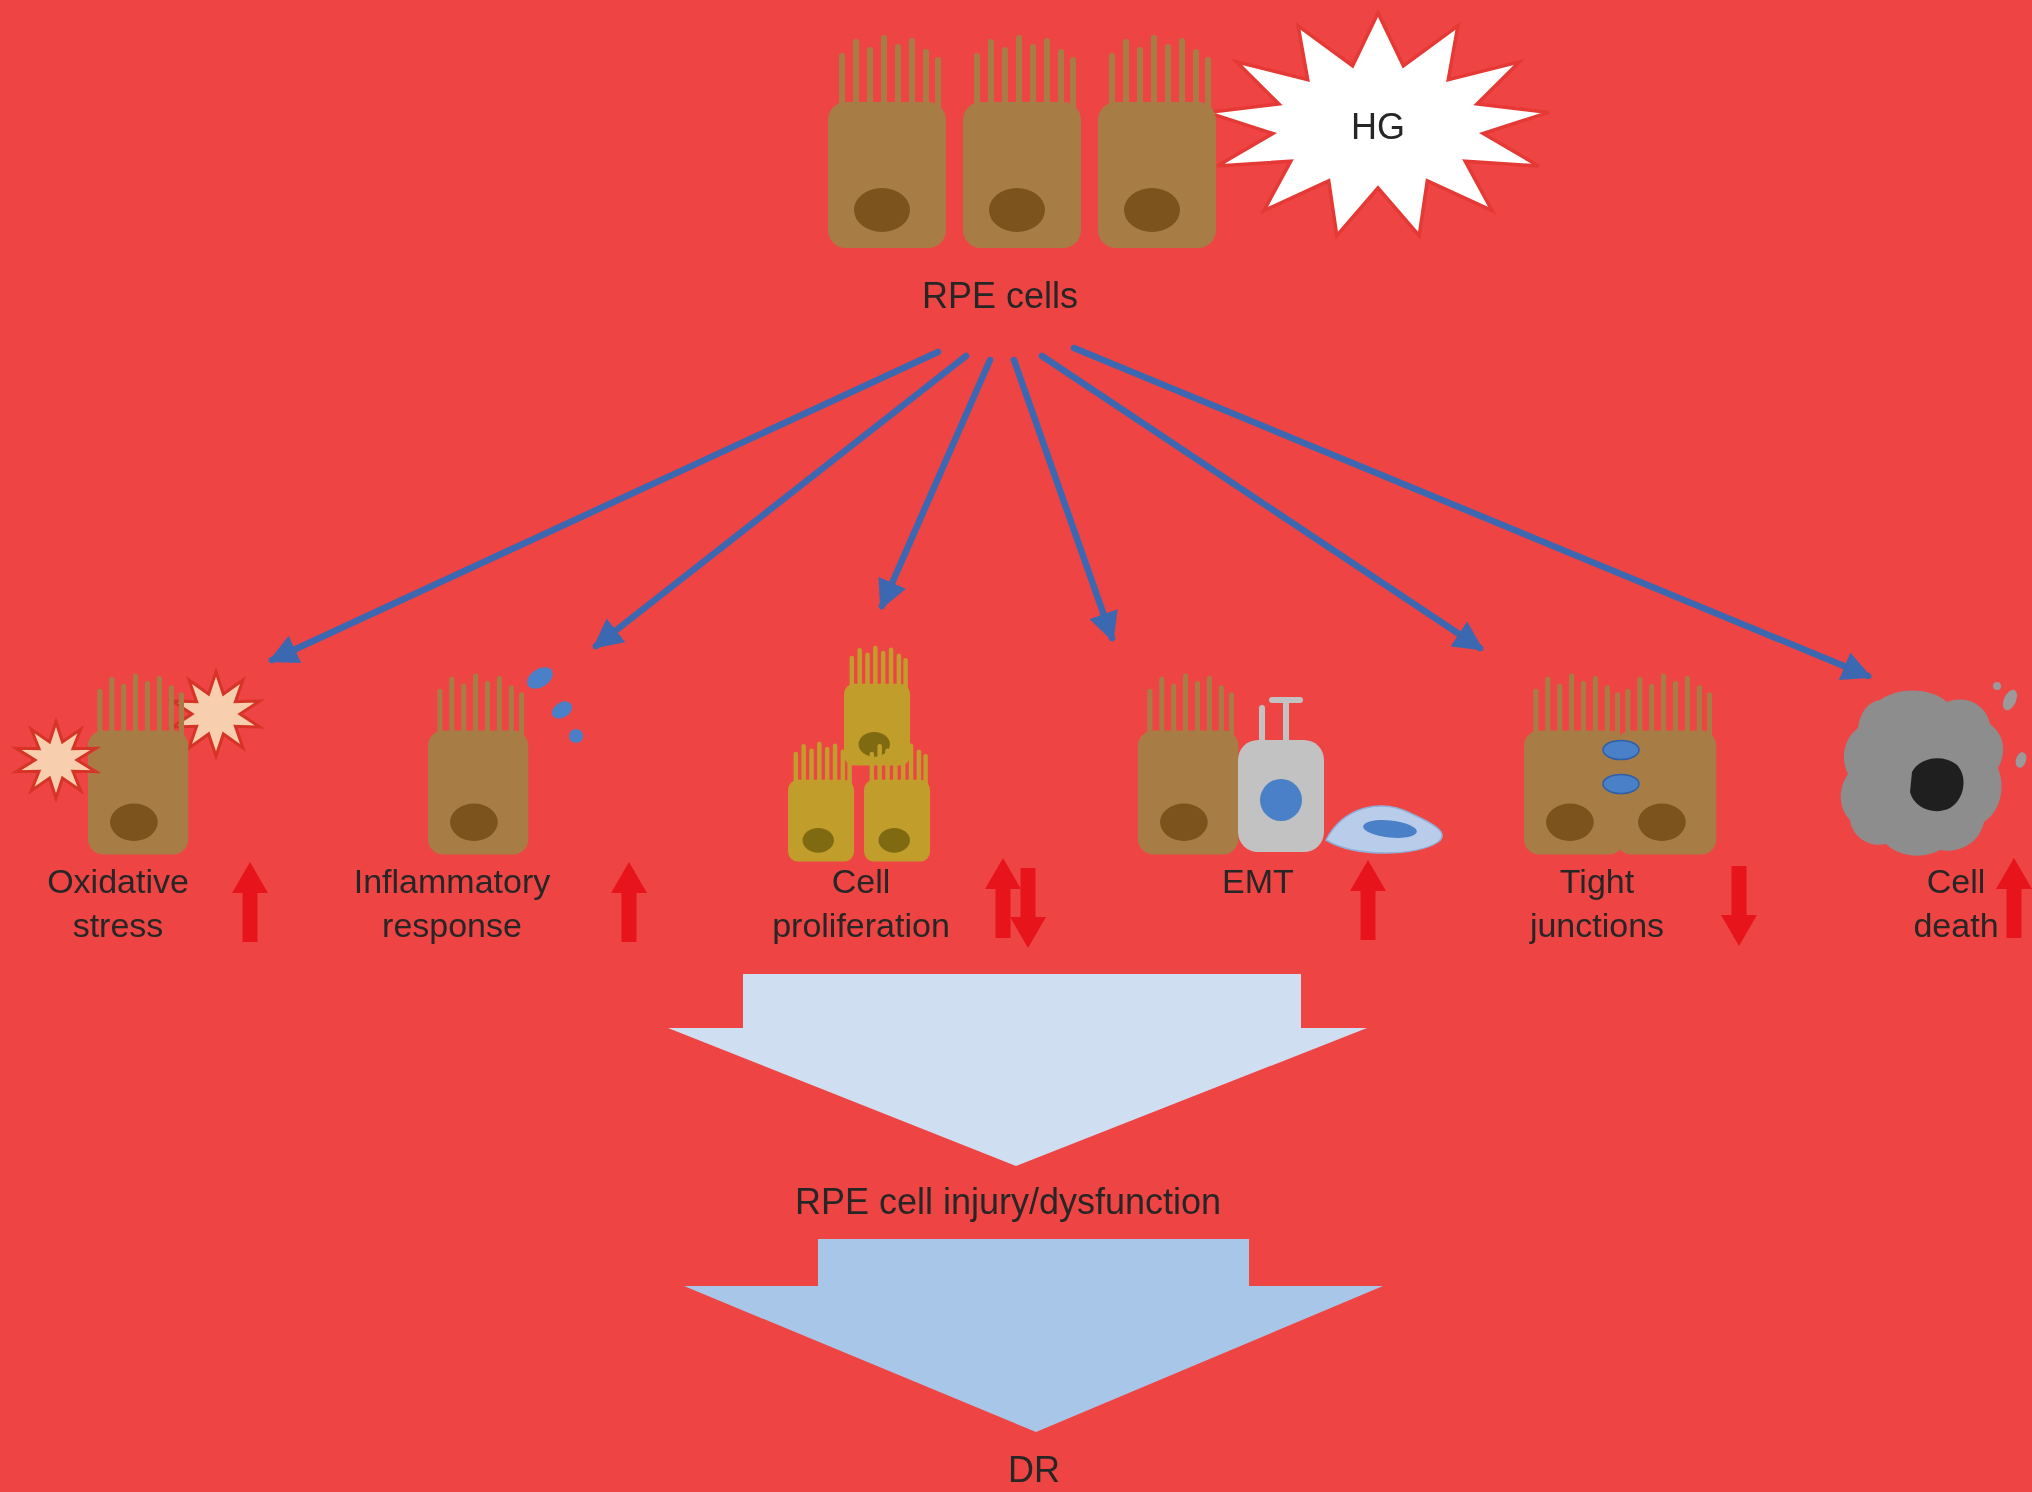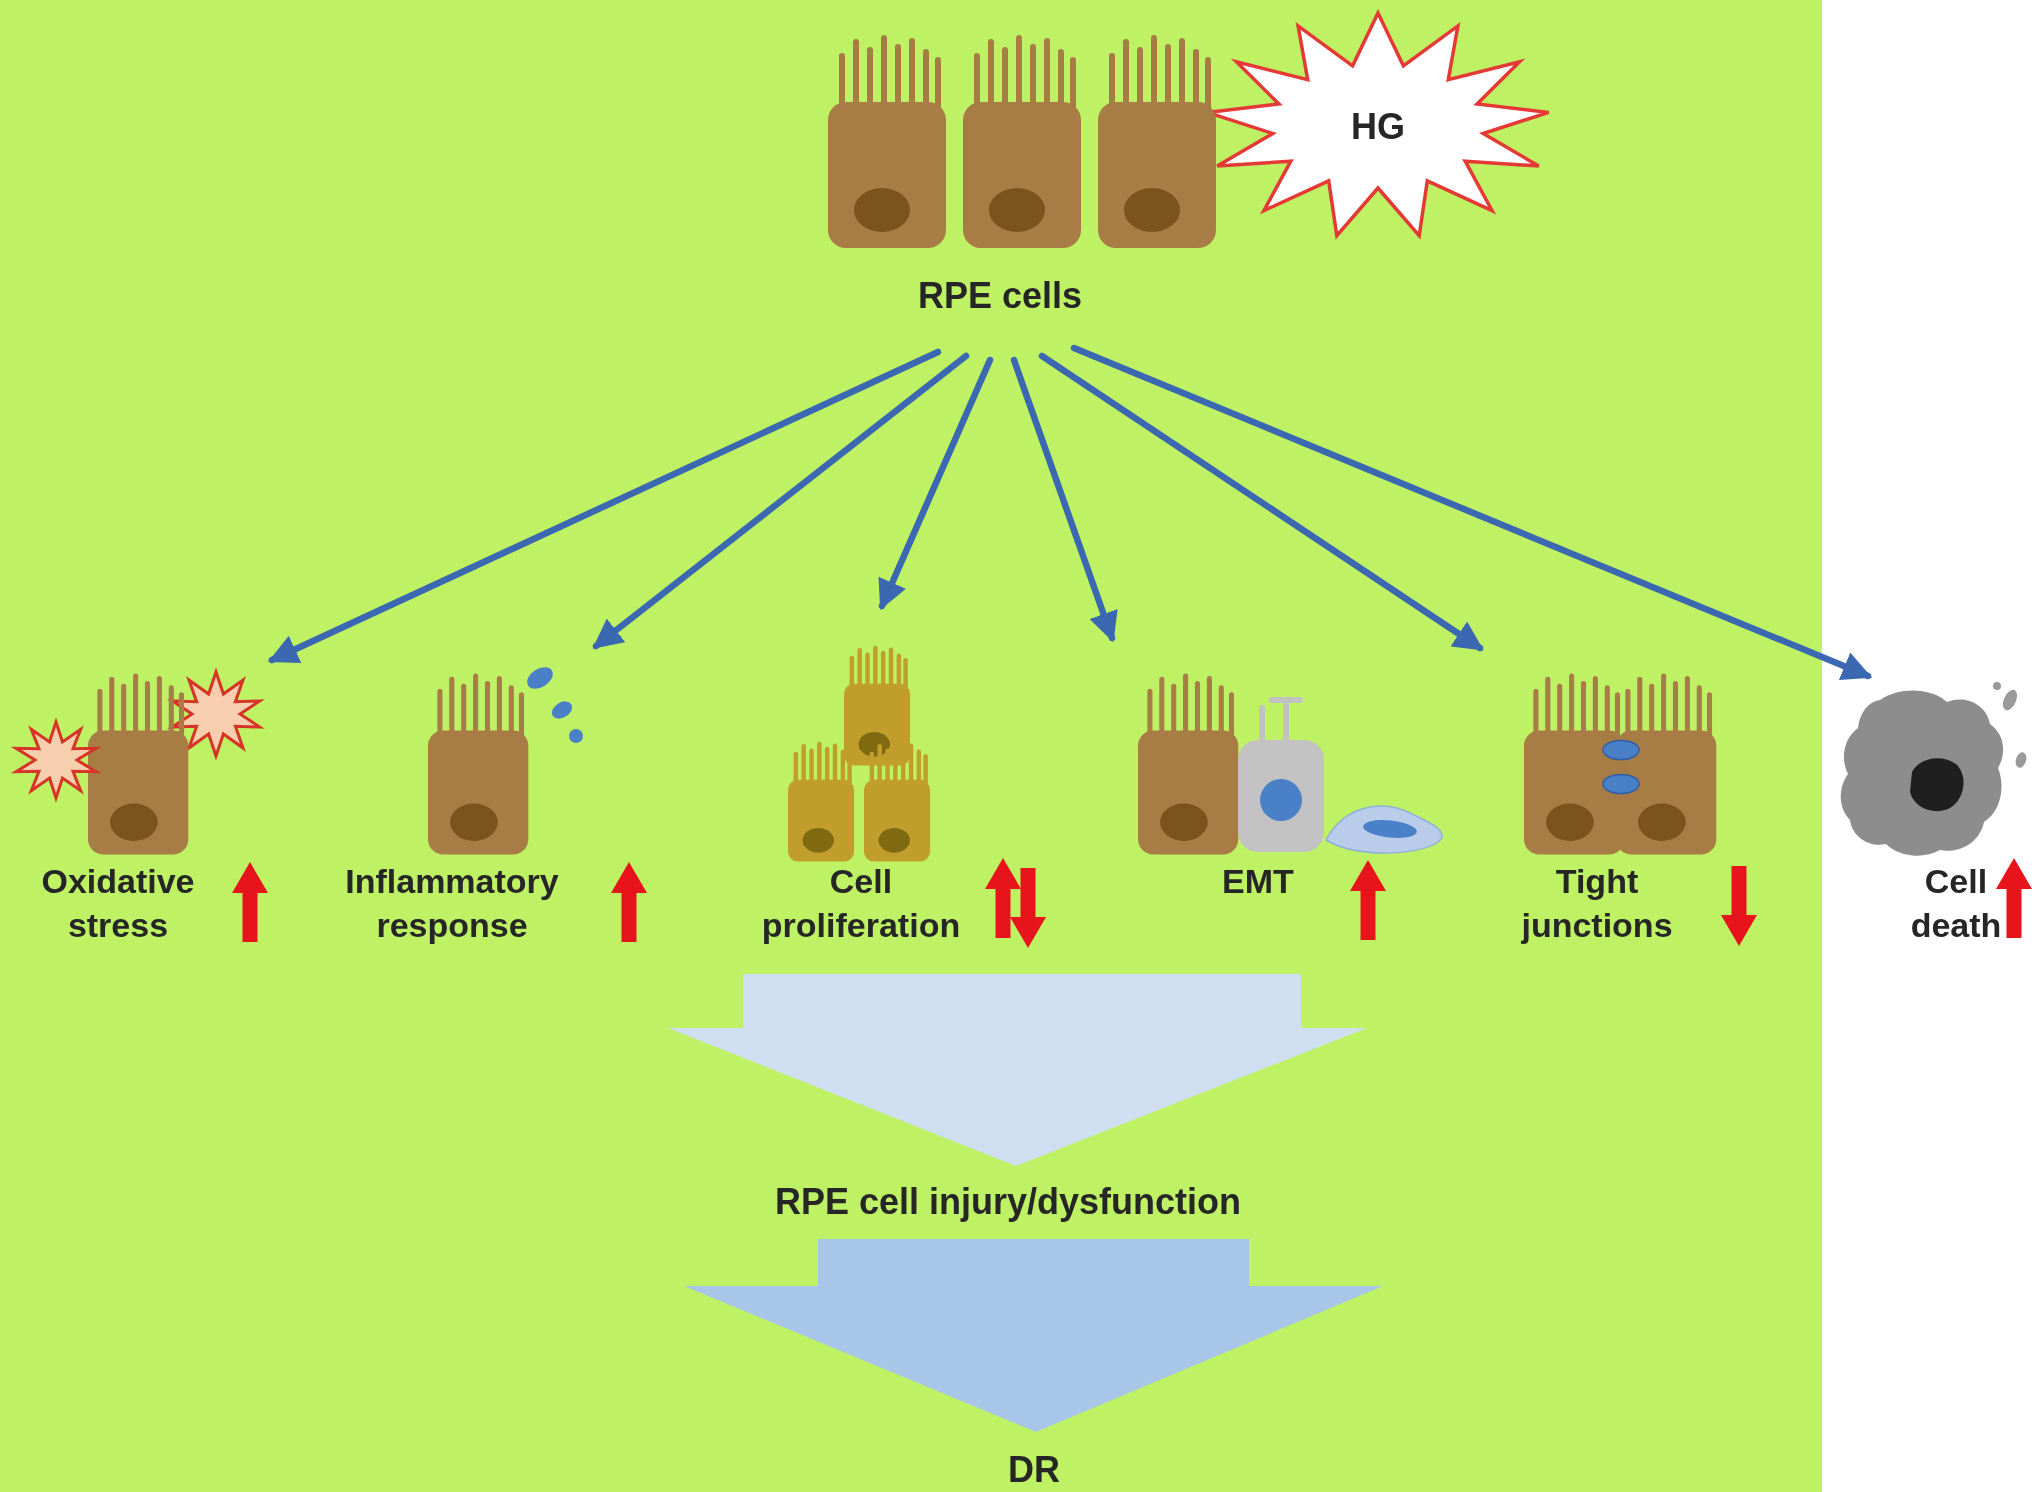--- a/index.html
+++ b/index.html
@@ -1,19 +1,18 @@
 <!DOCTYPE html>
 <html><head>
 <meta charset="utf-8">
 <style>
   html,body{margin:0;padding:0;background:#ffffff;}
   .canvas{
-    width:1822px;height:1492px;position:relative;background:#bef264;
+    width:2032px;height:1492px;position:relative;background:#ef4444;
     font-family:"Liberation Sans","DejaVu Sans",sans-serif;
-    font-weight:bold;
   }
   svg{display:block;}
   text{
     font-family:"Liberation Sans","DejaVu Sans",sans-serif;
     fill:#262626;
   }
   .lbl{font-size:34px;}
   .lbl-lg{font-size:36px;}
 </style>
 </head>

